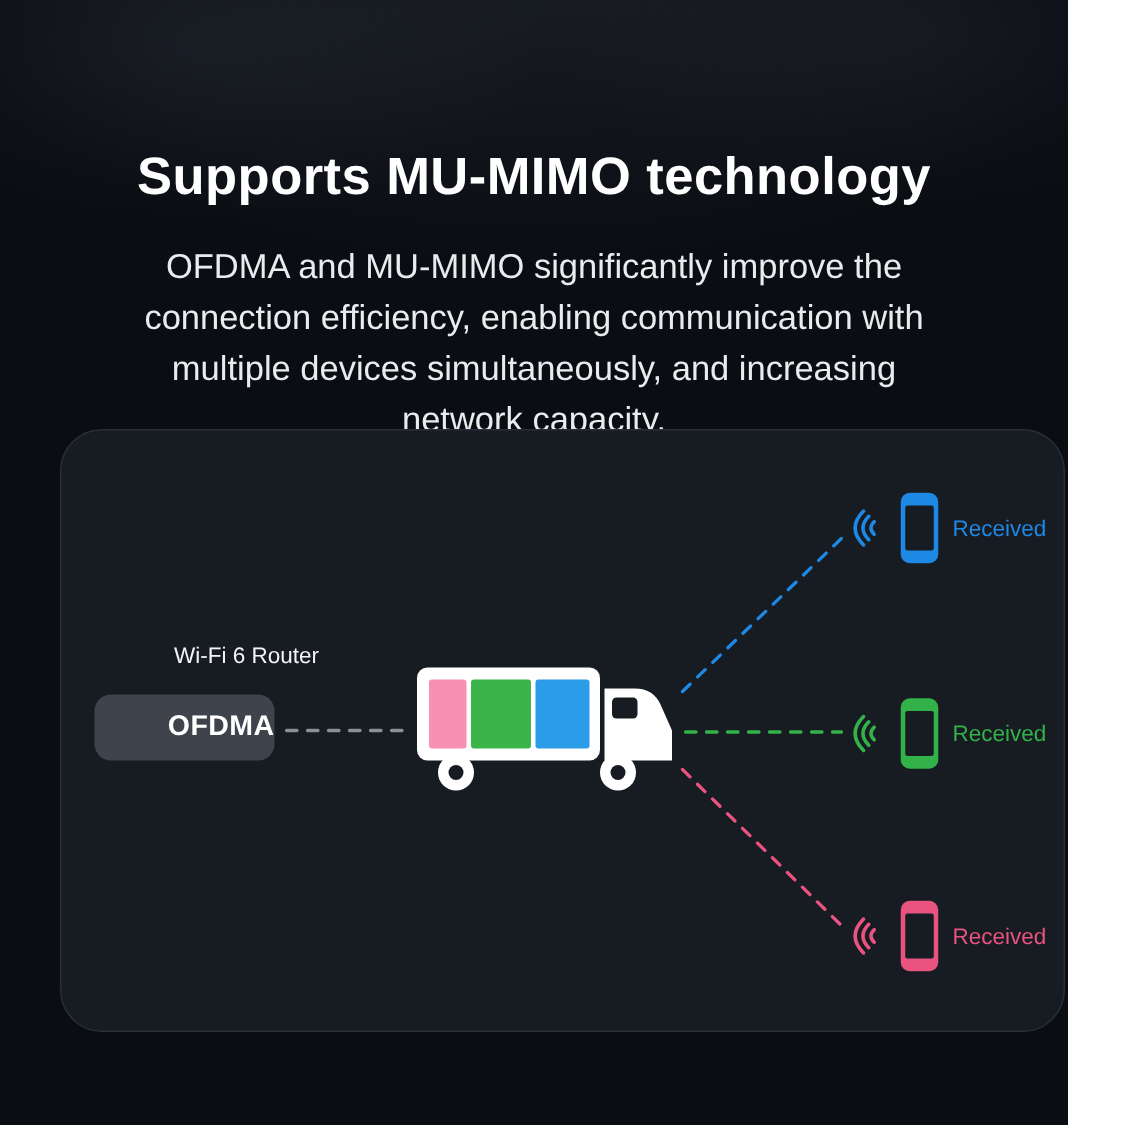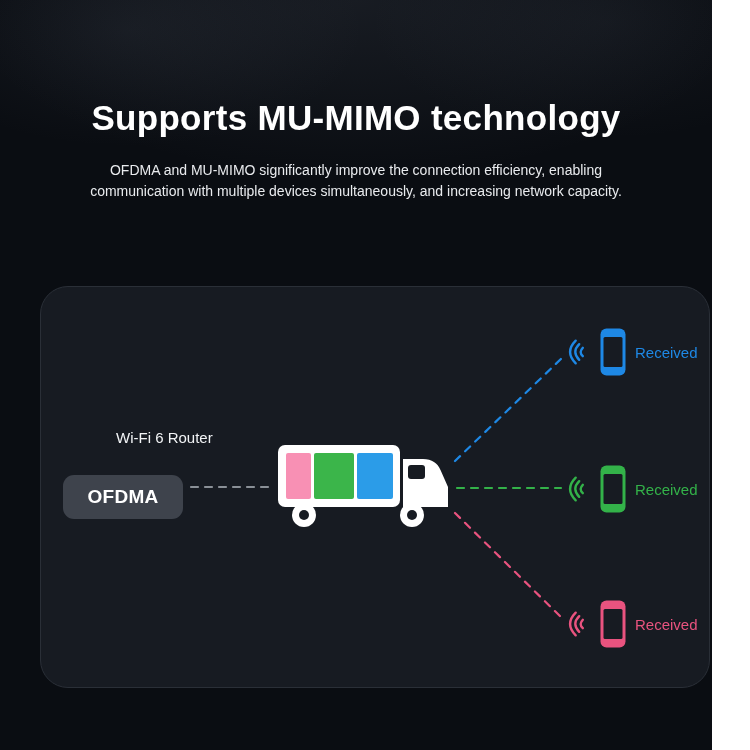--- a/index.html
+++ b/index.html
@@ -30,21 +30,21 @@
     letter-spacing: 0.3px;
   }
   .subtitle {
     position: absolute;
     top: 160px;
     left: 50%;
     transform: translateX(-50%);
     width: 560px;
     text-align: center;
     color: #e9ebee;
-    font-size: 14px;
+    font-size: 23px;
     line-height: 1.48;
     font-weight: 400;
   }
   .panel {
     position: absolute;
     left: 40px;
     top: 286px;
     width: 670px;
     height: 402px;
     border-radius: 28px;
@@ -56,25 +56,25 @@
     left: 30px;
     top: 142px;
     color: #f2f4f6;
     font-size: 15px;
     font-weight: 400;
     margin-left: 45px;
   }
   .badge {
     position: absolute;
     left: 22px;
-    top: 188px;
+    top: 176px;
     width: 120px;
     height: 44px;
     line-height: 44px;
-    text-align: center;
+    text-align: right;
     border-radius: 11px;
     background: #3e434c;
     color: #ffffff;
     font-size: 19px;
     font-weight: 700;
     letter-spacing: 0.3px;
   }
   .diagram-svg {
     position: absolute;
     left: 0;

